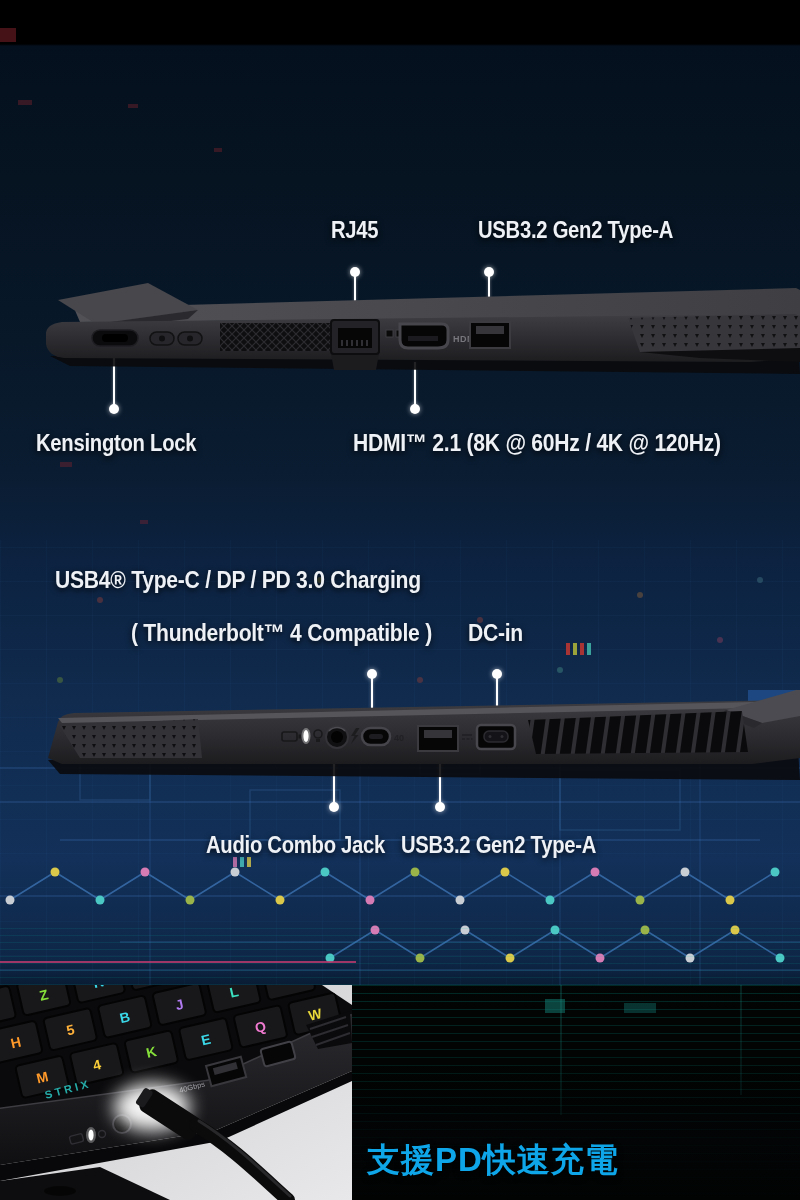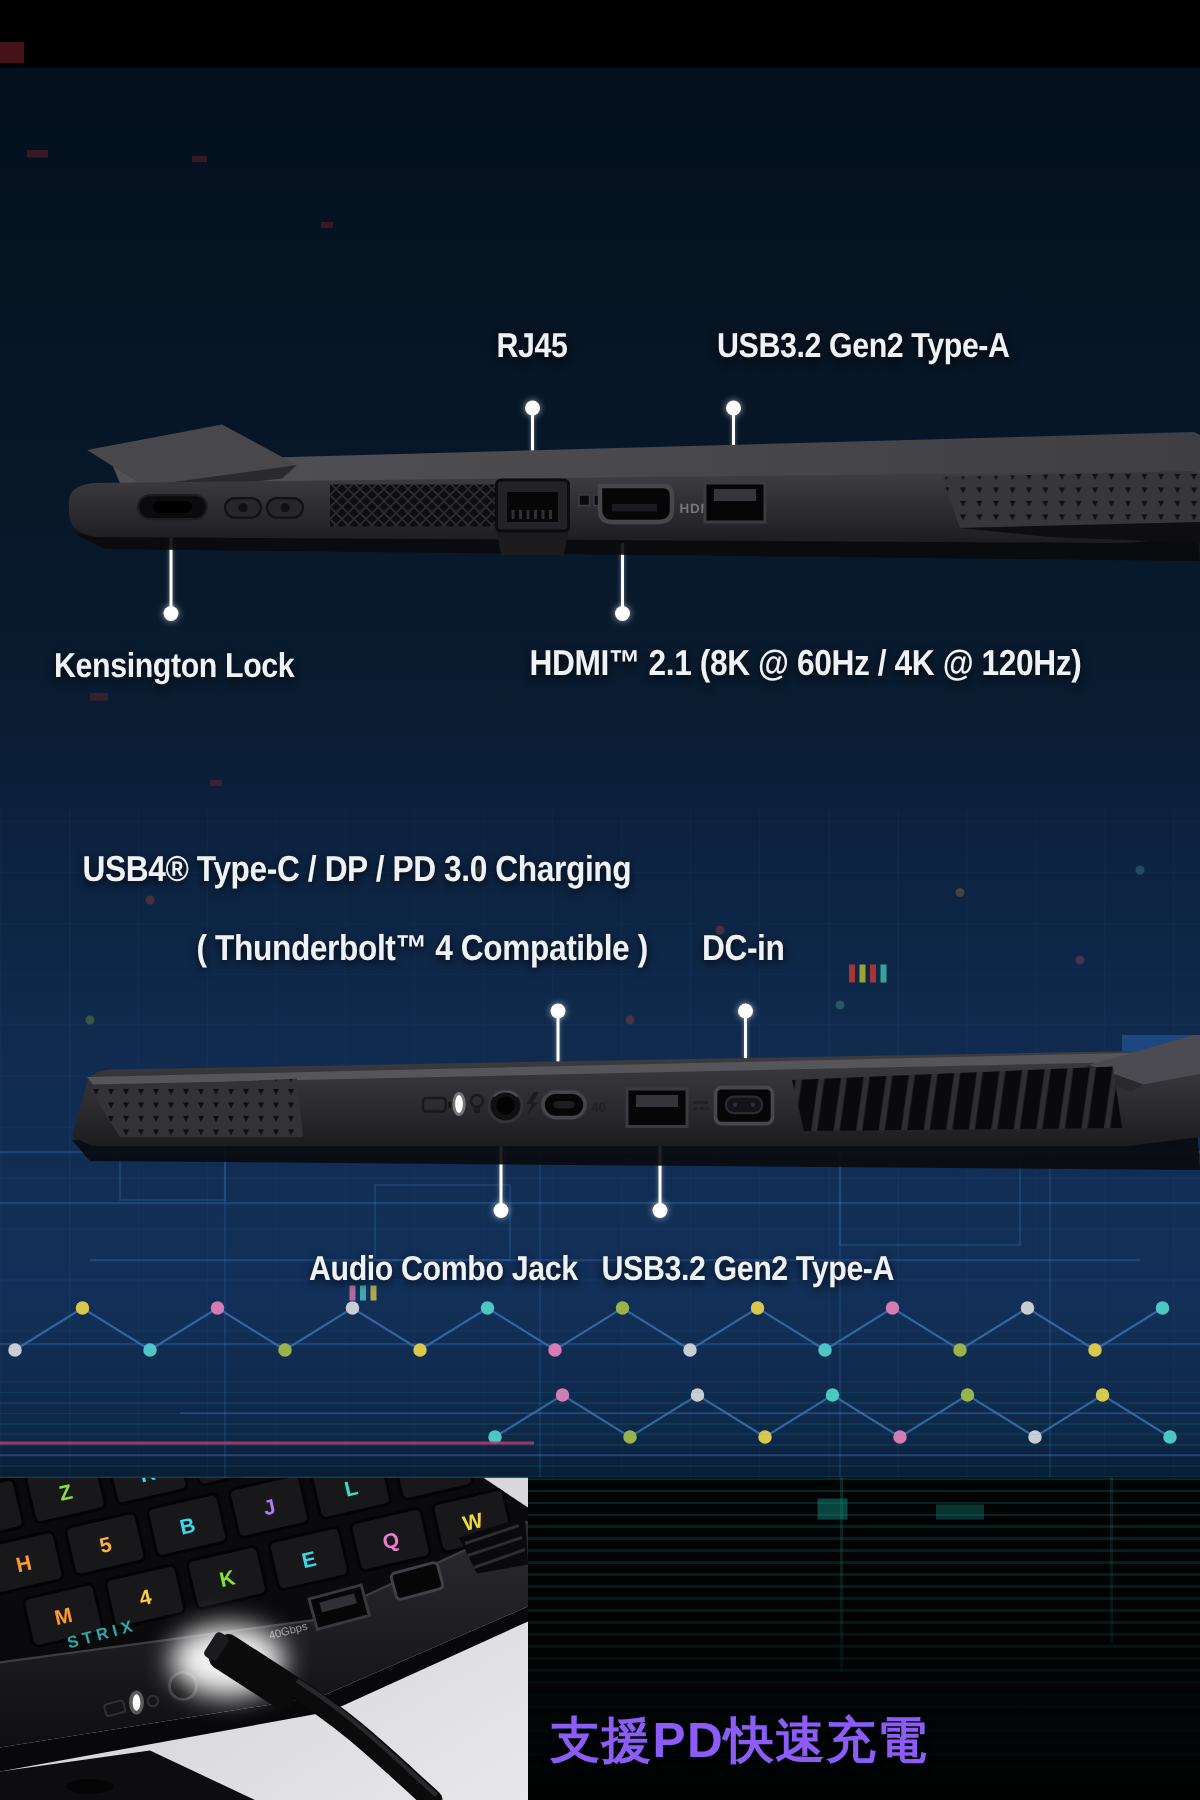--- a/index.html
+++ b/index.html
@@ -31,21 +31,21 @@
   .lbl{position:absolute;white-space:nowrap;color:#eef1f5;font-weight:bold;
        transform:scaleX(.88);transform-origin:left center;letter-spacing:-.3px;
        text-shadow:0 2px 7px rgba(0,0,0,.85);}
   .lbl.s23{font-size:23px;}
   .lbl.s24{font-size:24px;}
   .cline{position:absolute;width:2px;background:#fff;box-shadow:0 0 3px rgba(255,255,255,.45);}
   .cdot{position:absolute;width:10px;height:10px;border-radius:50%;background:#fff;
         box-shadow:0 0 5px rgba(255,255,255,.6);}
   
   .lap{position:absolute;left:0;}
-  #caption{position:absolute;left:367px;top:1138px;color:#8b5cf6;font-weight:bold;
+  #caption{position:absolute;left:367px;top:1138px;color:#0ea5e9;font-weight:bold;
            font-size:33px;letter-spacing:1px;text-shadow:0 2px 6px rgba(0,0,0,.9);}
 </style>
 </head>
 <body>
 
 <div id="stage">
 
   <div class="bg-main"></div>
   <div class="bg-grid"></div>
 

